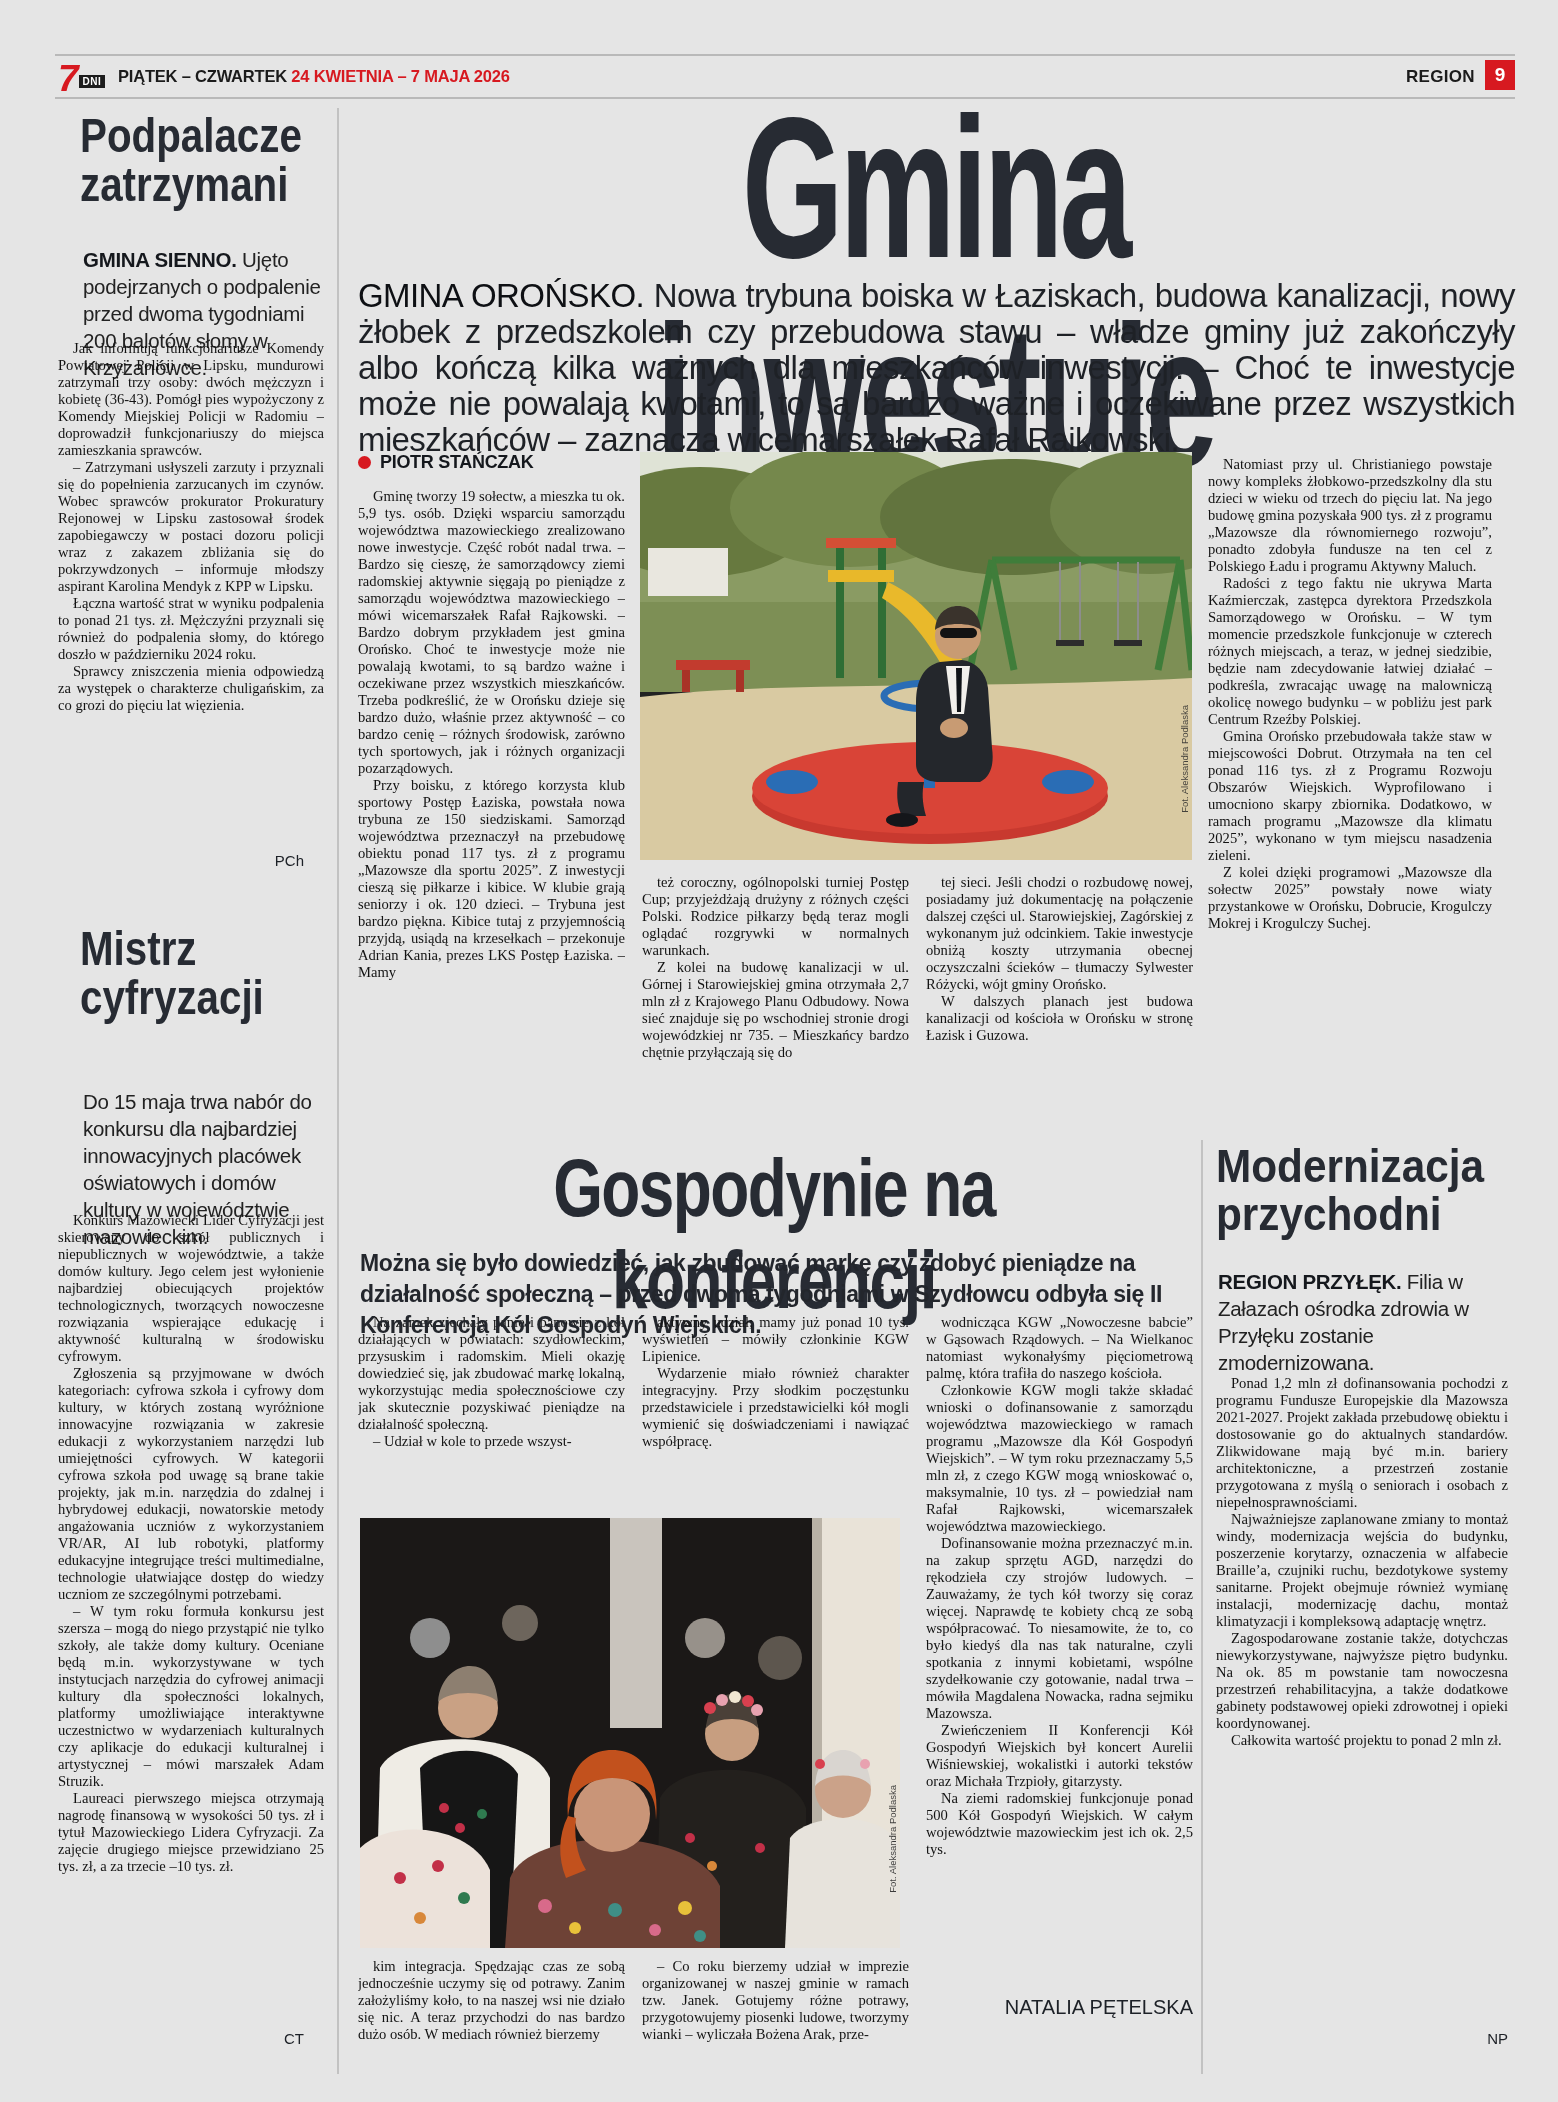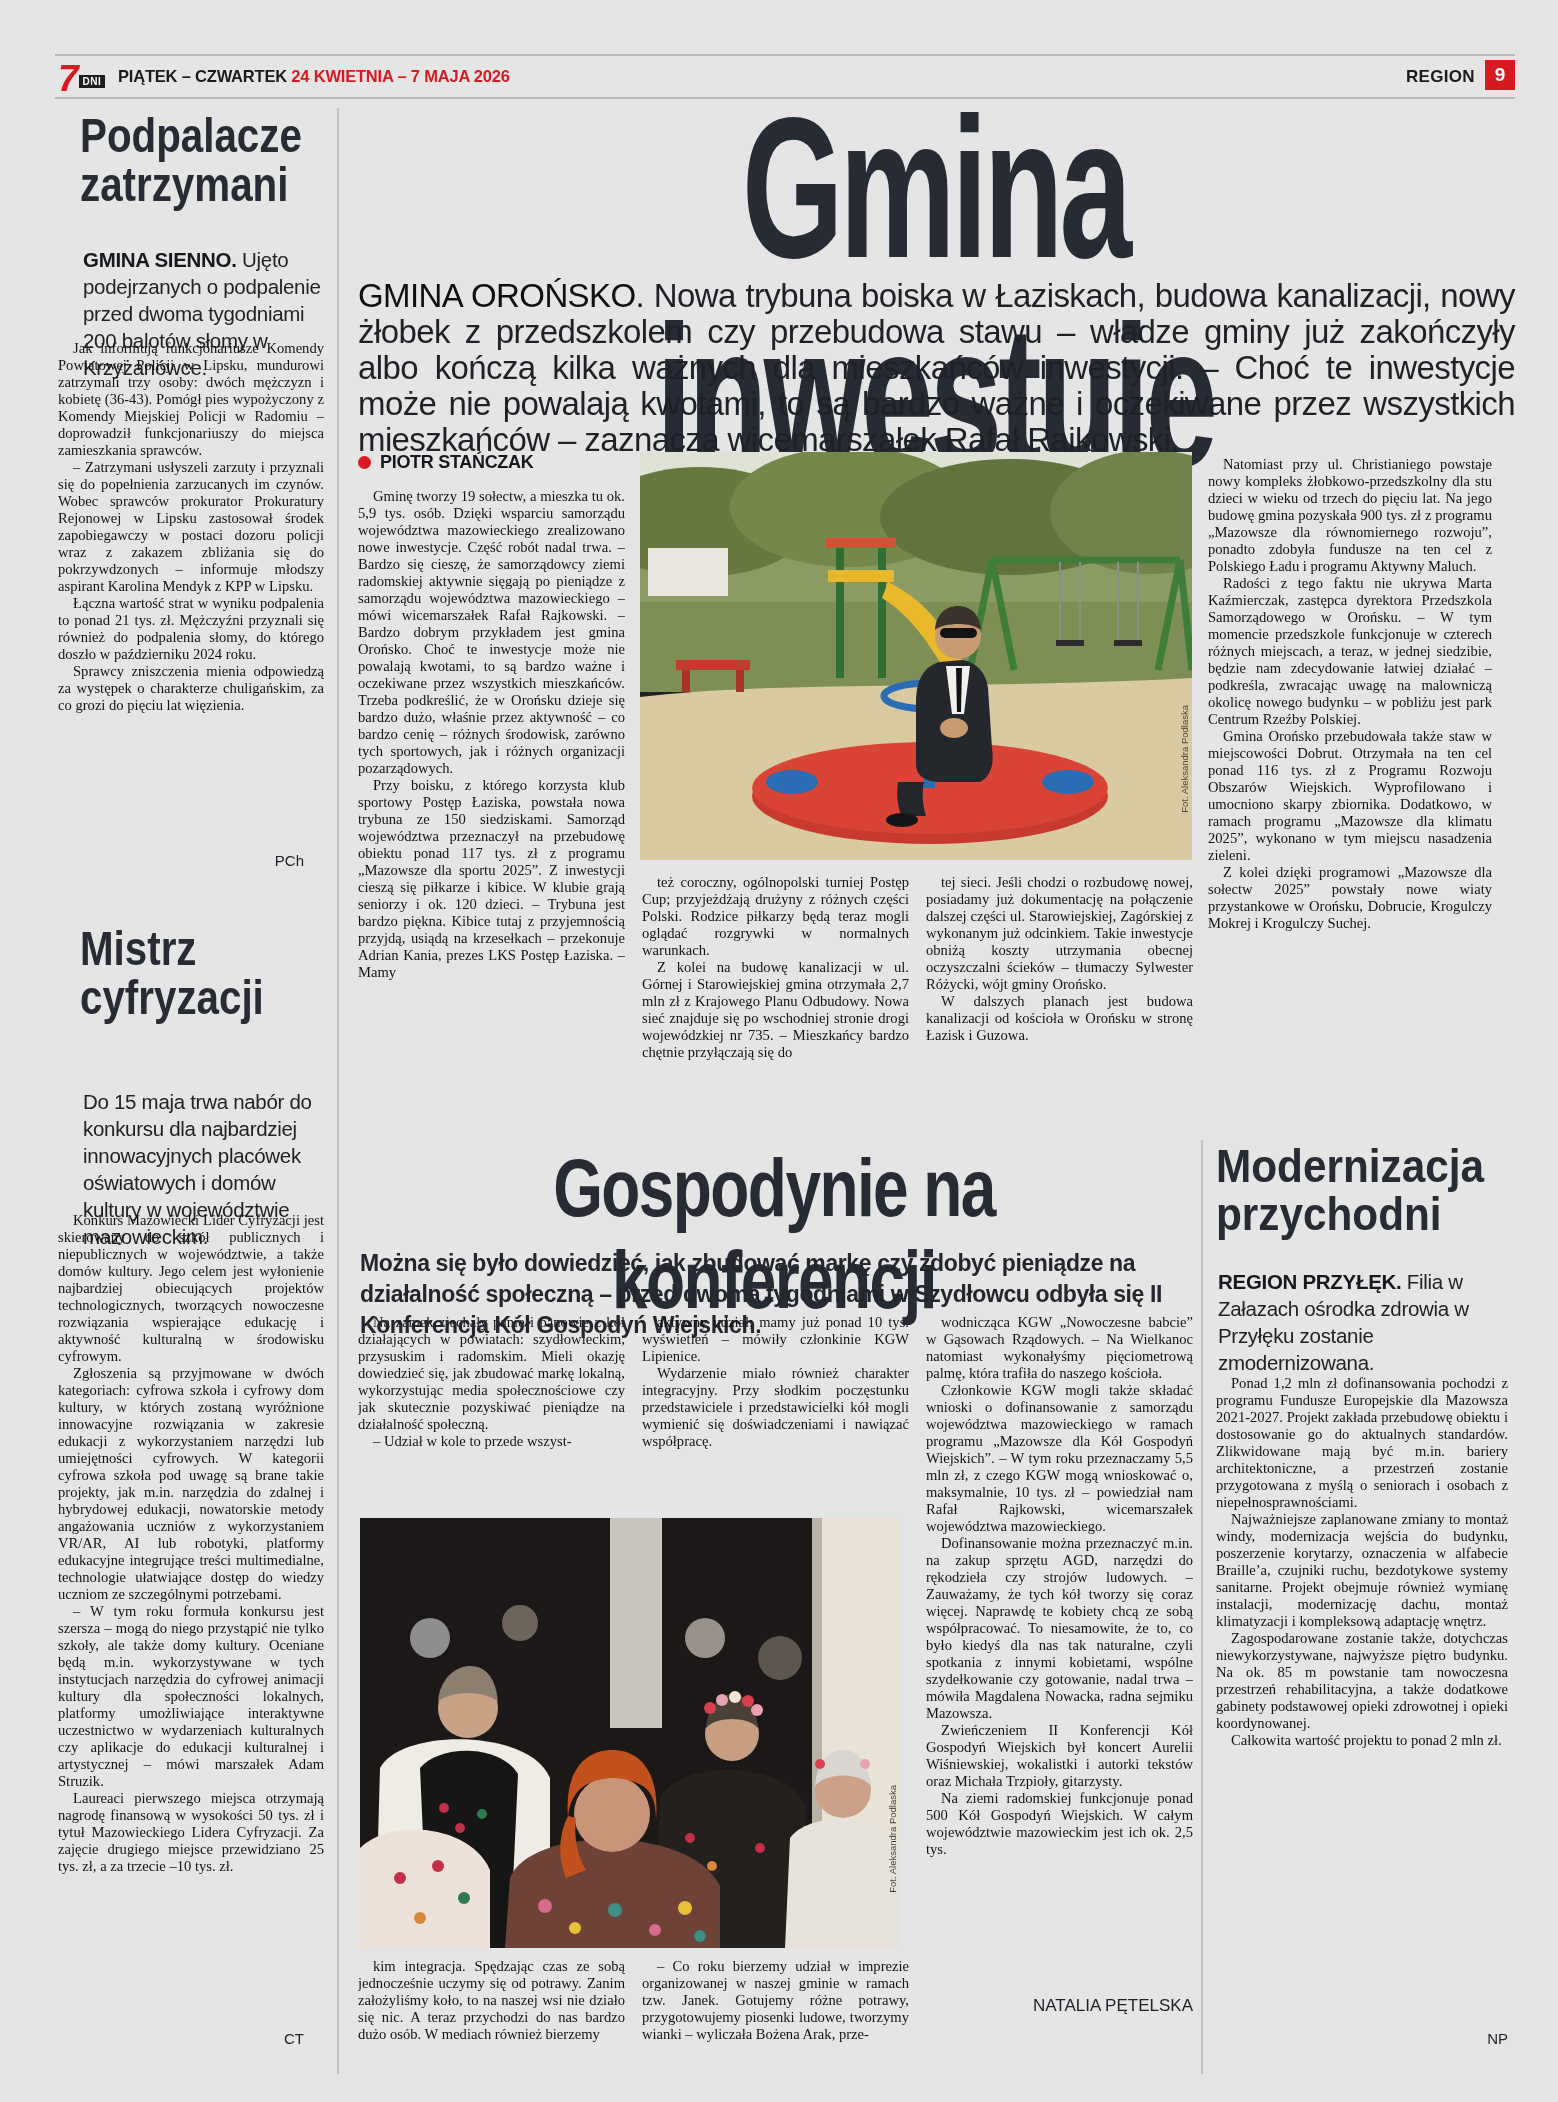--- a/index.html
+++ b/index.html
@@ -269,21 +269,21 @@
     <div class="photo-credit" style="color:#1e1e1e;">Fot. Aleksandra Podlaska</div>
   </div>
 
   <div class="abs body-text" style="left:358px;top:1958px;width:267px;height:118px;">
       <p>kim integracja. Spędzając czas ze sobą jednocześnie uczymy się od potrawy. Zanim założyliśmy koło, to na naszej wsi nie działo się nic. A teraz przychodzi do nas bardzo dużo osób. W mediach również bierzemy</p>
     </div>
   <div class="abs body-text" style="left:642px;top:1958px;width:267px;height:118px;">
       <p>– Co roku bierzemy udział w imprezie organizowanej w naszej gminie w ramach tzw. Janek. Gotujemy różne potrawy, przygotowujemy piosenki ludowe, tworzymy wianki – wyliczała Bożena Arak, prze-</p>
     </div>
 
-  <div class="abs sig" style="left:926px;top:1996px;width:267px;font-size:17px;">NATALIA PĘTELSKA</div>
+  <div class="abs sig" style="left:926px;top:1996px;width:267px;font-size:20px;">NATALIA PĘTELSKA</div>
 
   <div class="abs headline cond" style="left:1216px;top:1142px;width:330px;font-size:47px;transform:scaleX(0.9);">Modernizacja przychodni</div>
 
   <div class="abs sidelead" style="left:1218px;top:1268px;width:280px;">
     <span class="lead-kicker">REGION PRZYŁĘK.</span>
     <span>Filia w Załazach ośrodka zdrowia w Przyłęku zostanie zmodernizowana.</span>
   </div>
 
   <div class="abs body-text" style="left:1216px;top:1375px;width:292px;height:645px;">
       <p>Ponad 1,2 mln zł dofinansowania pochodzi z programu Fundusze Europejskie dla Mazowsza 2021-2027. Projekt zakłada przebudowę obiektu i dostosowanie go do aktualnych standardów. Zlikwidowane mają być m.in. bariery architektoniczne, a przestrzeń zostanie przygotowana z myślą o seniorach i osobach z niepełnosprawnościami.</p>

